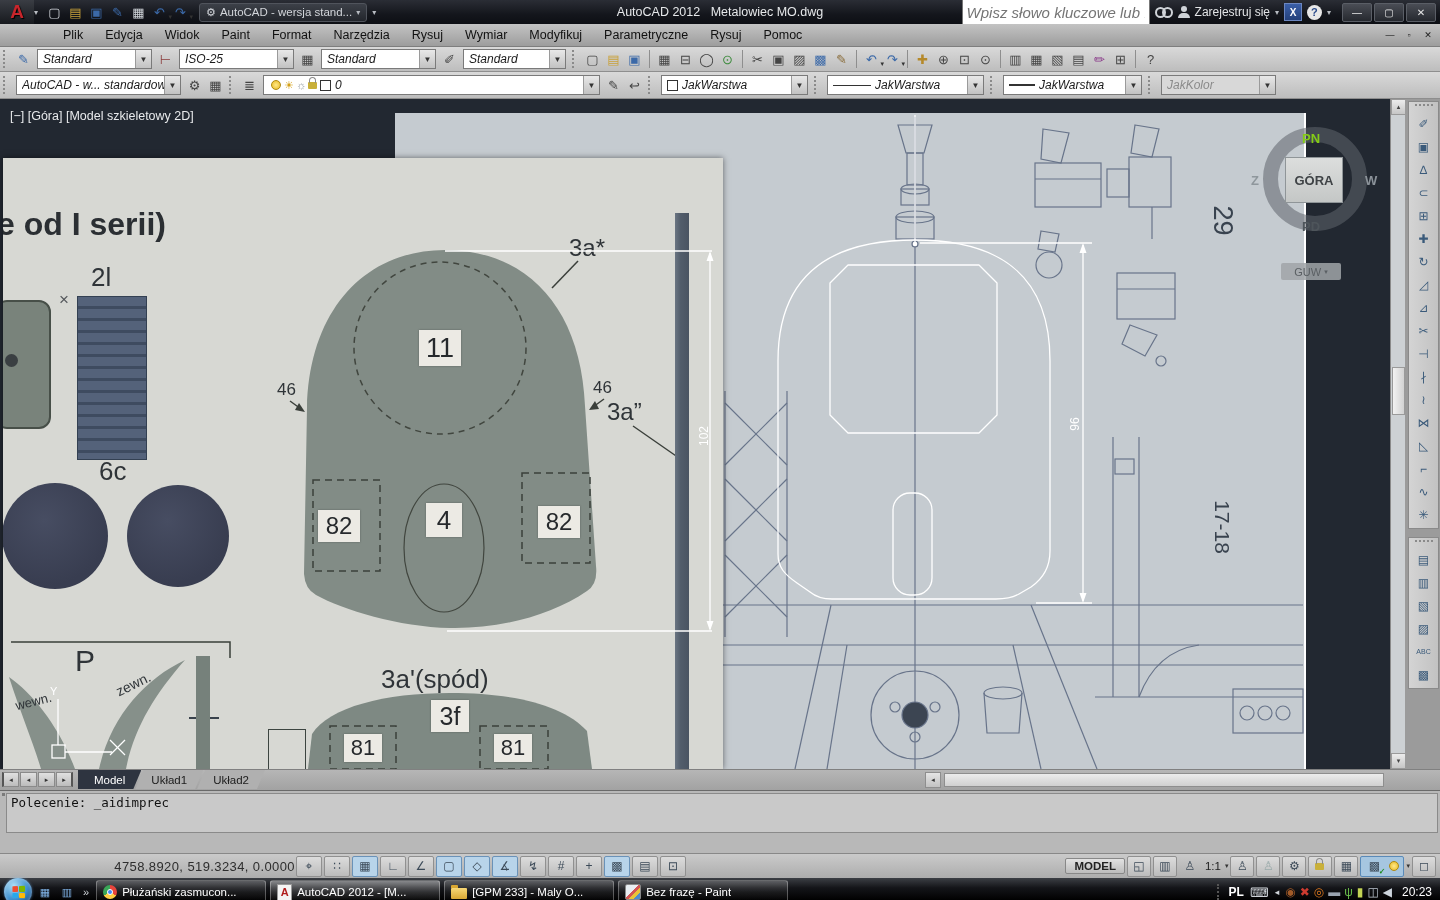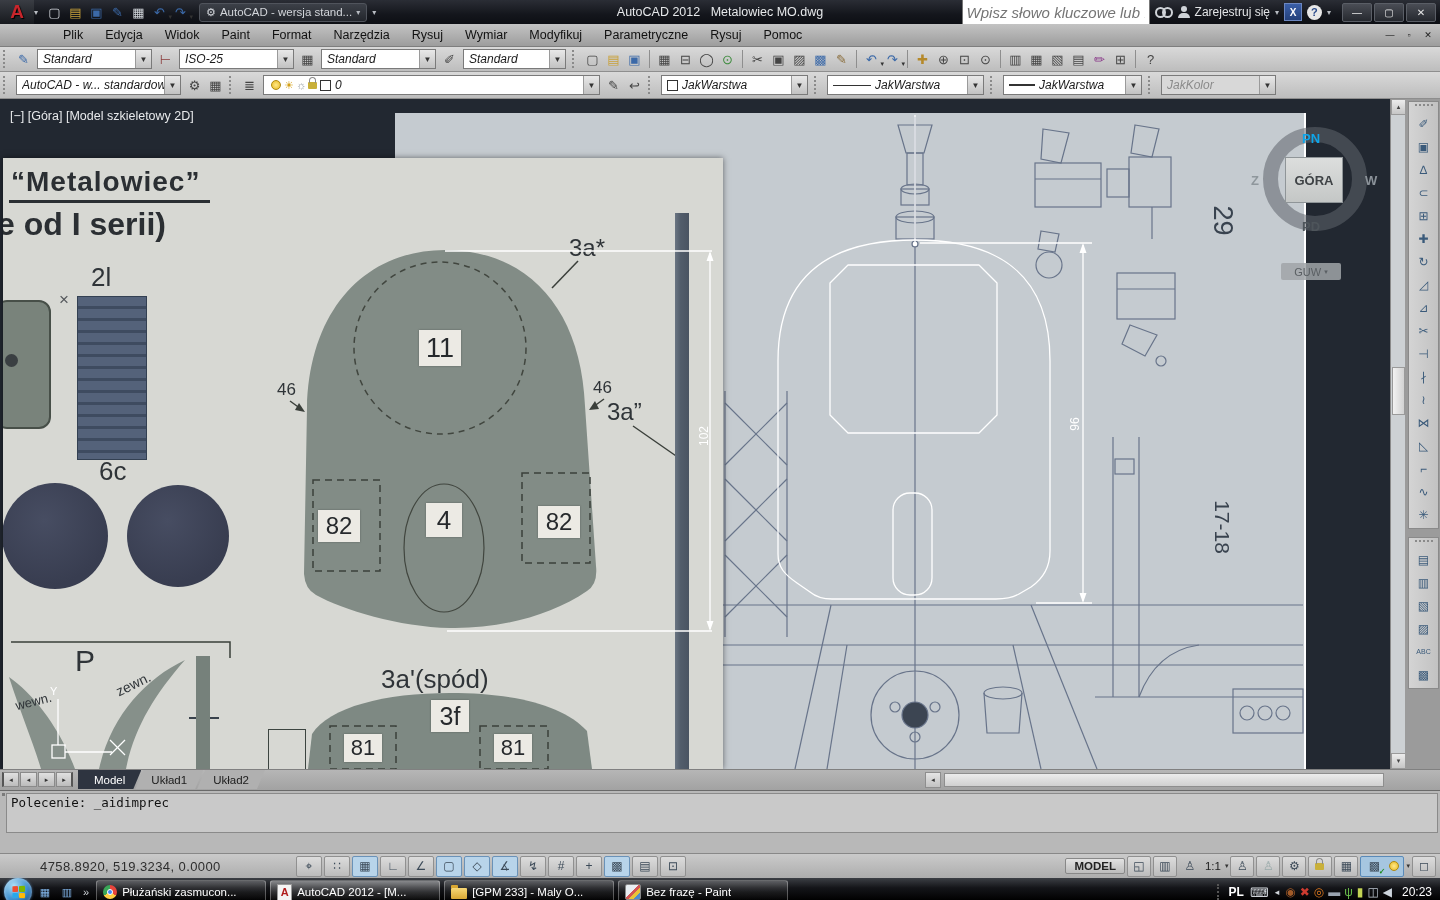--- a/index.html
+++ b/index.html
@@ -123,21 +123,21 @@
   
   .cmdwin{height:62px;background:#b8b8b8;border-top:1px solid #6a6a6a;position:relative;}
   .cmdgrip{position:absolute;left:2px;top:2px;width:22px;height:5px;border-top:3px dotted #7a7a7a;}
   .cmdhist{position:absolute;left:6px;right:2px;top:2px;height:40px;background:#c9c9c9;border:1px solid #8a8a8a;
     font-family:"DejaVu Sans Mono",monospace;font-size:12.5px;color:#111;padding:2px 4px;line-height:14px;box-sizing:border-box;}
   .cmdin{position:absolute;left:6px;right:2px;top:42px;height:18px;background:#fff;border:1px solid #8a8a8a;
     font-family:"DejaVu Sans Mono",monospace;font-size:12.5px;color:#111;padding:1px 4px;box-sizing:border-box;}
 
   
   .statusbar{height:24px;background:linear-gradient(#cacaca,#adadad);display:flex;align-items:center;
-    border-top:1px solid #888;font-size:12px;color:#2e2e2e;}
+    border-top:1px solid #888;font-size:12px;color:#2e2e2e;text-align:right;}
   .coords{width:255px;padding-left:40px;font-size:13px;letter-spacing:0.4px;}
   .sticon{width:24px;height:19px;margin:0 1px;display:inline-flex;align-items:center;justify-content:center;
     font-size:12px;color:#3c4a58;background:linear-gradient(#dcdcdc,#bcbcbc);border:1px solid #909090;border-radius:2px;flex:0 0 auto;}
   .sticon.on{background:#b8d4ea;border-color:#6a92b8;}
   .srgt{margin-left:auto;display:flex;align-items:center;gap:2px;padding-right:4px;}
   .modelbtn{padding:1px 8px;background:linear-gradient(#e2e2e2,#bcbcbc);border:1px solid #888;border-radius:2px;
     font-size:11.5px;font-weight:bold;color:#222;}
   .sic{width:22px;height:19px;display:inline-flex;align-items:center;justify-content:center;font-size:12px;color:#3c4a58;
     background:linear-gradient(#dcdcdc,#bcbcbc);border:1px solid #909090;border-radius:2px;position:relative;}
   .hl{background:#a6c6e0;border:1px solid #5a8ab8;border-radius:2px;display:flex;gap:2px;padding:0 2px;align-items:center;height:19px;}
@@ -424,21 +424,20 @@
         <path d="M182,502 C152,536 131,570 123,611 L96,611 C108,558 142,521 182,502 Z" fill="#86908a"></path>
         <polyline points="8,484 227,484 227,500" fill="none" stroke="#3a3f3a" stroke-width="1.5"></polyline>
         <line x1="186" y1="560" x2="216" y2="560" stroke="#39424c" stroke-width="2"></line>
         <path d="M575,103 L549,130" stroke="#3a3f3a" stroke-width="1.5" fill="none"></path>
         <path d="M630,268 L676,300" stroke="#3a3f3a" stroke-width="1.5" fill="none"></path>
         <path d="M287,243 L298,251" stroke="#3a3f3a" stroke-width="1.5" fill="none"></path>
         <path d="M302,254 L292,252 L296,245 Z" fill="#3a3f3a"></path>
         <path d="M601,241 L590,249" stroke="#3a3f3a" stroke-width="1.5" fill="none"></path>
         <path d="M586,252 L596,251 L592,243 Z" fill="#3a3f3a"></path>
       </svg>
-      <span class="sheettitle">“Metalowiec”</span>
       <span class="sheetsub">e od I serii)</span>
       <span class="dlab" style="left:88px;top:104px;font-size:26px;">2l</span>
       <span class="dlab" style="left:56px;top:132px;font-size:17px;color:#55585c;">×</span>
       <div class="striped"></div>
       <div class="partL"></div>
       <span class="dlab" style="left:96px;top:298px;font-size:26px;">6c</span>
       <div class="navycirc" style="left:-1px;top:325px;width:106px;height:106px;"></div>
       <div class="navycirc" style="left:124px;top:327px;width:102px;height:102px;"></div>
       <span class="dlab" style="left:72px;top:486px;font-size:30px;">P</span>
       <span class="dlab" style="left:12px;top:536px;font-size:13px;transform:rotate(-14deg);">wewn.</span>
@@ -491,21 +490,21 @@
       </g>
     </svg>
     <span class="dimtxt" style="left:694px;top:330px;">102</span>
     <span class="dimtxt" style="left:1068px;top:318px;">96</span>
 
     <div class="vplabel">[−] [Góra] [Model szkieletowy 2D]</div>
 
     <div class="viewcube">
       <div class="vcring"></div>
       <div class="vcface">GÓRA</div>
-      <span class="vclab" style="left:57px;top:18px;color:#0ea5e9;">PN</span>
+      <span class="vclab" style="left:57px;top:18px;color:#84cc16;">PN</span>
       <span class="vclab" style="left:120px;top:60px;color:#8b9299;">W</span>
       <span class="vclab" style="left:57px;top:106px;color:#4e555b;">PD</span>
       <span class="vclab" style="left:6px;top:60px;color:#8f979c;">Z</span>
       <div class="guw">
         <span>GUW</span>
         <span style="font-size:7px;">▾</span>
       </div>
     </div>
 
     <div class="vscroll">

